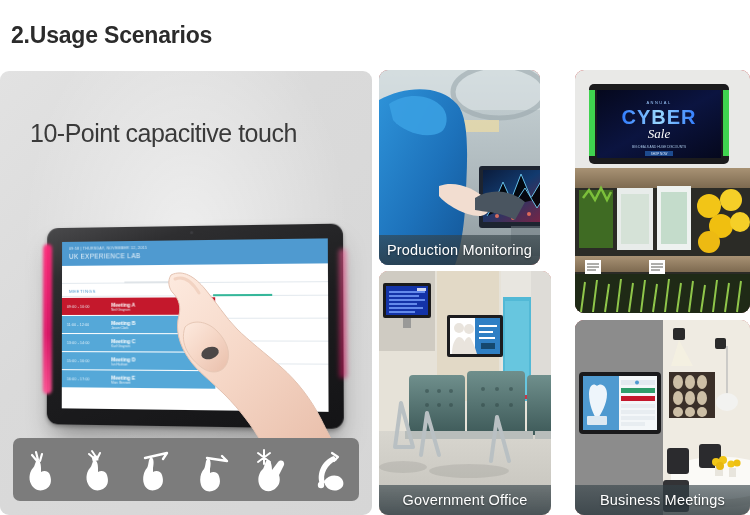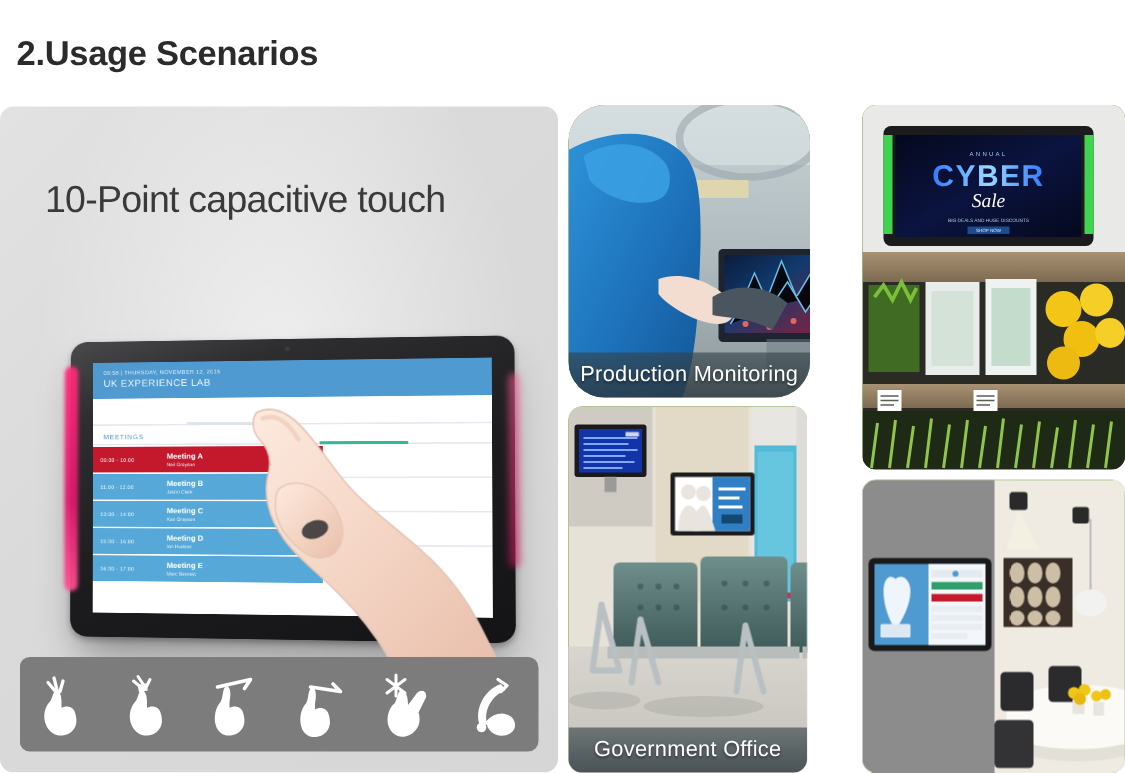--- a/index.html
+++ b/index.html
@@ -97,33 +97,33 @@
   .gesture-bar{
     position:absolute;left:13px;bottom:14px;width:346px;height:63px;
     background:#7c7c7c;border-radius:7px;
     display:flex;align-items:center;justify-content:space-around;
   }
   .gesture{width:40px;height:44px;}
 
   
   .card{
     position:absolute;border-radius:9px;overflow:hidden;
-    background:#4d7c0f;
+    background:#b91c1c;
   }
   .card .photo{position:absolute;inset:0;overflow:hidden;}
   .cap{
     position:absolute;left:0;right:0;bottom:0;height:30px;
     background:linear-gradient(180deg,rgba(52,66,72,.62),rgba(44,56,62,.80));
     display:flex;align-items:center;justify-content:center;
     color:#fff;font-size:14.5px;letter-spacing:.2px;
     text-shadow:0 1px 2px rgba(0,0,0,.45);
   }
-  .card-production{left:379px;top:70px;width:161px;height:195px;border-radius:24px;}
+  .card-production{left:379px;top:70px;width:161px;height:195px;}
   .card-entertainment{left:575px;top:70px;width:175px;height:243px;}
-  .card-government{left:379px;top:271px;width:159px;height:244px;}
+  .card-government{left:379px;top:271px;width:172px;height:244px;}
   .card-business{left:575px;top:320px;width:175px;height:195px;}
 </style>
 </head>
 <body>
 
 <div class="page">
 
   <div class="page-title">2.Usage Scenarios</div>
 
   <div class="left-panel">
@@ -518,15 +518,16 @@
           <rect x="140" y="146" width="8" height="10" fill="#e8e5dd"></rect>
           <circle cx="141" cy="142" r="4" fill="#f1c617"></circle>
           <circle cx="148" cy="140" r="4" fill="#f1c617"></circle>
           <circle cx="145" cy="146" r="4" fill="#e8b80f"></circle>
           <rect x="154" y="148" width="7" height="9" fill="#e8e5dd"></rect>
           <circle cx="156" cy="144" r="3.6" fill="#f1c617"></circle>
           <circle cx="162" cy="143" r="3.6" fill="#eec012"></circle>
         </g>
       </svg>
     </div>
+    <div class="cap">Business Meetings</div>
   </div>
 
 </div>
 
 </body></html>

